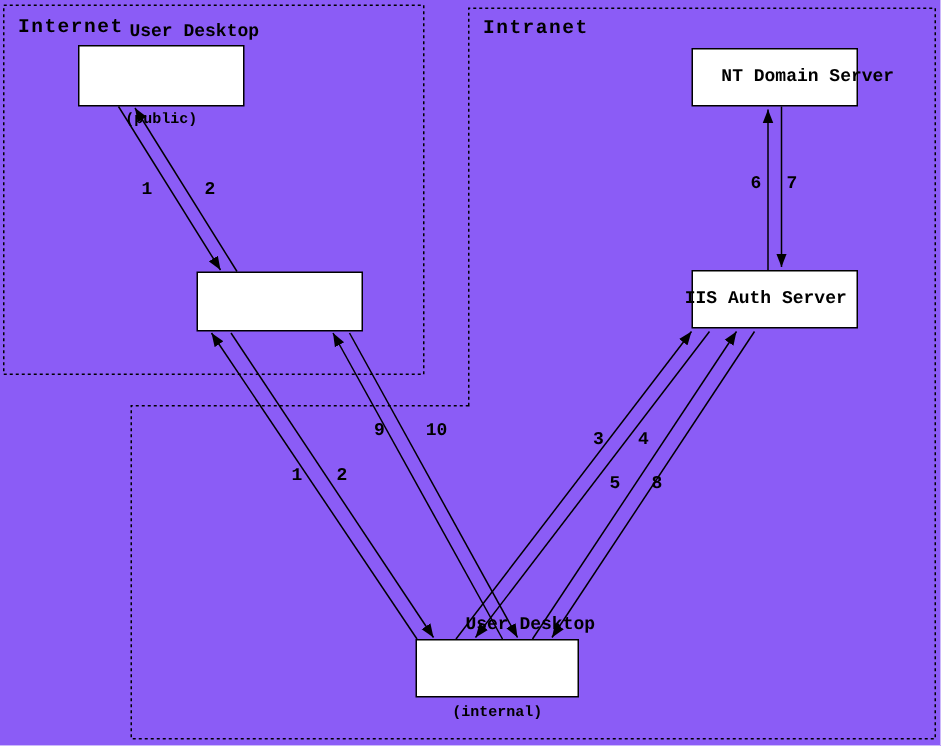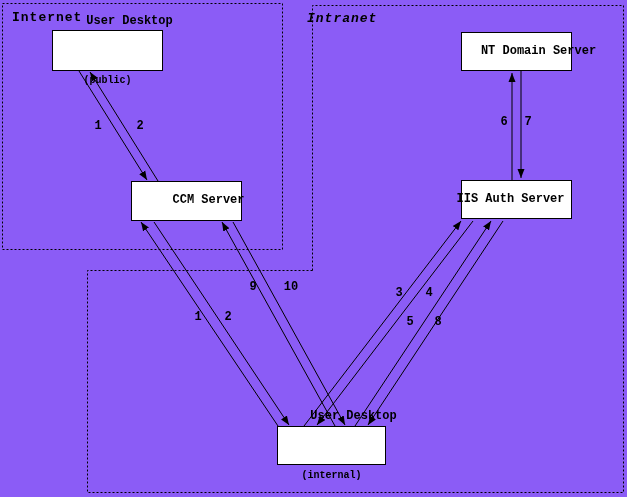--- a/index.html
+++ b/index.html
@@ -83,30 +83,27 @@
     <line x1="521" y1="71" x2="521" y2="178" stroke="#000000" stroke-width="1" marker-end="url(#arrow)"></line>
 
     <rect x="52.5" y="30.5" width="110" height="40" fill="#ffffff" stroke="#000000" stroke-width="1"></rect>
     <rect x="131.5" y="181.5" width="110" height="39" fill="#ffffff" stroke="#000000" stroke-width="1"></rect>
     <rect x="461.5" y="32.5" width="110" height="38" fill="#ffffff" stroke="#000000" stroke-width="1"></rect>
     <rect x="461.5" y="180.5" width="110" height="38" fill="#ffffff" stroke="#000000" stroke-width="1"></rect>
     <rect x="277.5" y="426.5" width="108" height="38" fill="#ffffff" stroke="#000000" stroke-width="1"></rect>
   </svg>
 
   <span class="zone-label" style="left:12px; top:10px;">Internet</span>
-  <span class="zone-label" style="left:307px; top:11px;font-style:italic;">Intranet</span>
+  <span class="zone-label" style="left:322px; top:11px;">Intranet</span>
 
   <div class="node" style="left:53px; top:31px; width:109px; height:39px;">
     <span class="node-title">User Desktop</span>
     <span class="node-subtitle">(public)</span>
   </div>
 
-  <div class="node" style="left:132px; top:182px; width:109px; height:38px;">
-    <span class="node-title">CCM Server</span>
-  </div>
 
   <div class="node" style="left:462px; top:33px; width:109px; height:37px;">
     <span class="node-title">NT Domain Server</span>
   </div>
 
   <div class="node" style="left:434px; top:181px; width:109px; height:37px;text-align:center;">
     <span class="node-title">IIS Auth Server</span>
   </div>
 
   <div class="node" style="left:278px; top:427px; width:107px; height:37px;">

